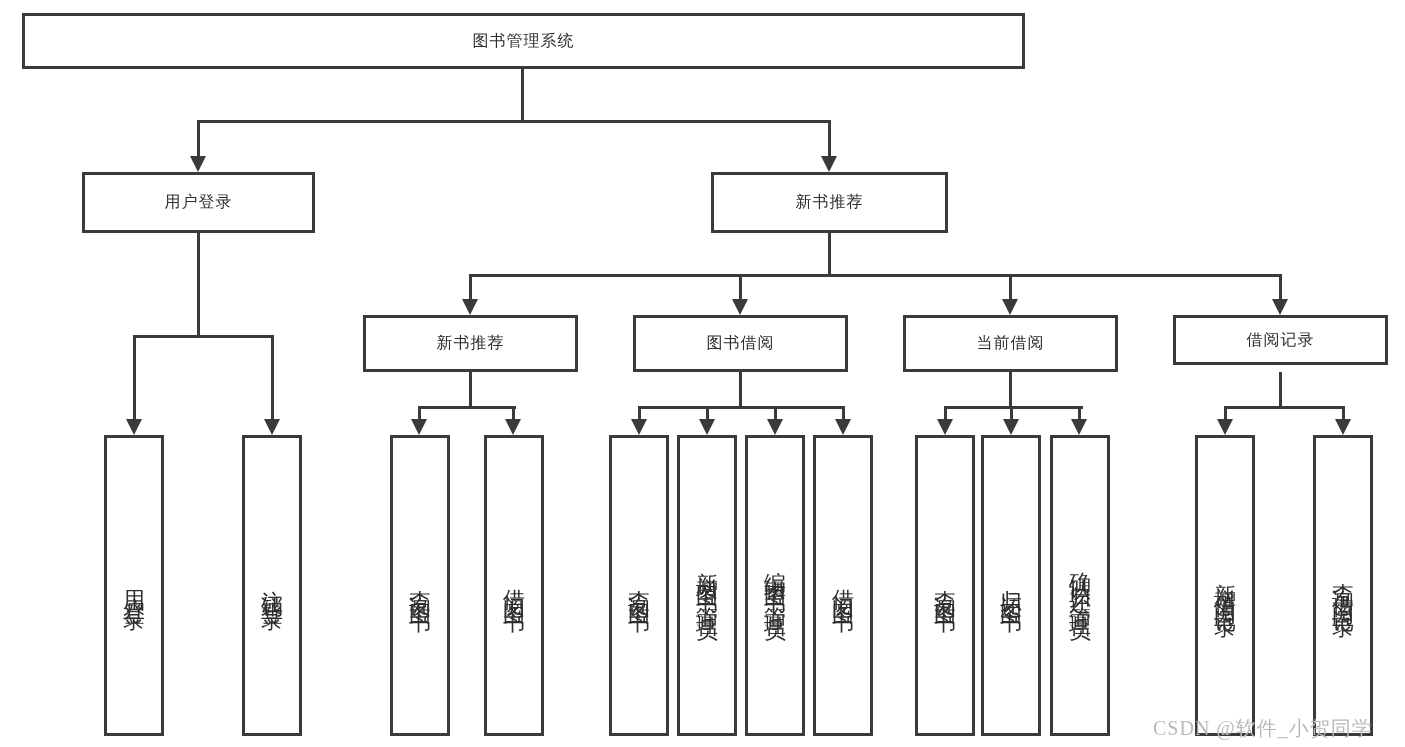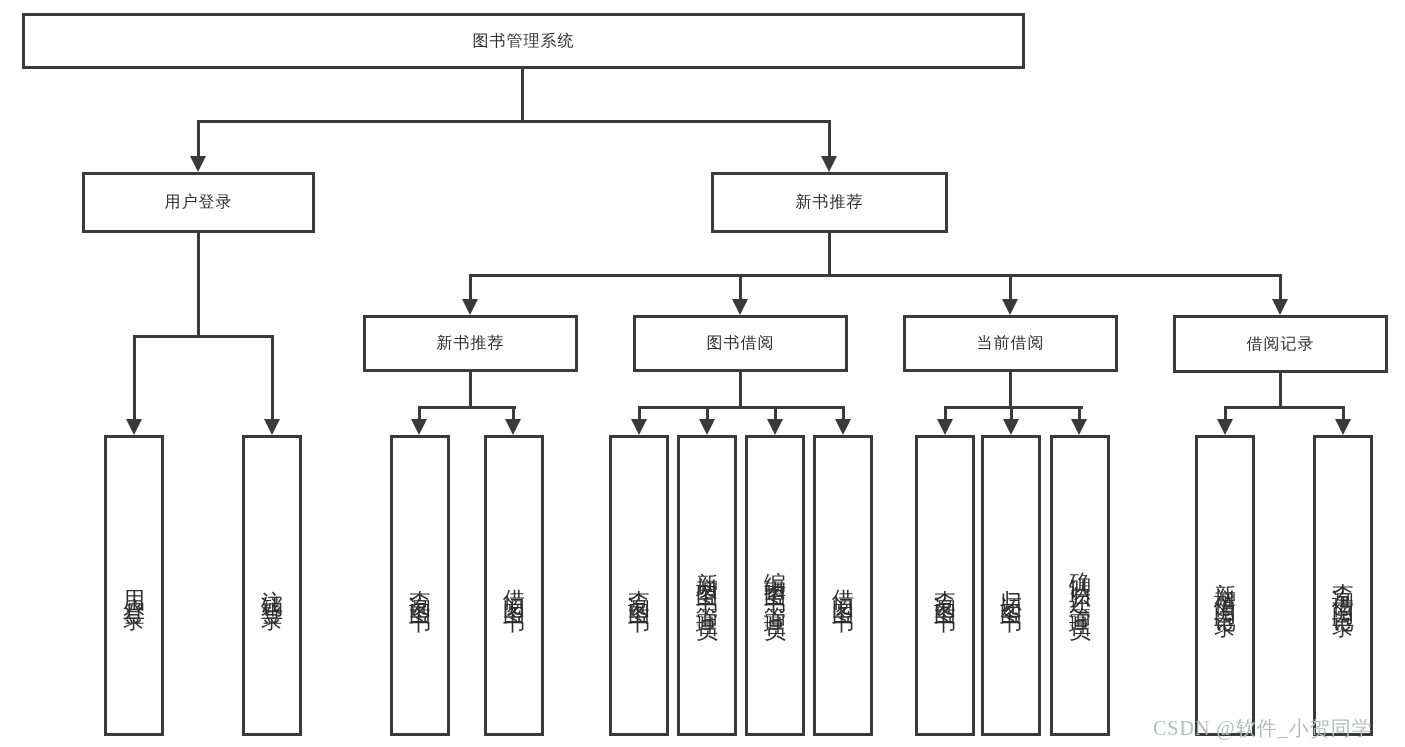--- a/index.html
+++ b/index.html
@@ -82,21 +82,21 @@
 
   <div class="box" style="left:363px;top:315px;width:215px;height:57px">
     <span>新书推荐</span>
   </div>
   <div class="box" style="left:903px;top:315px;width:215px;height:57px">
     <span>当前借阅</span>
   </div>
   <div class="box" style="left:633px;top:315px;width:215px;height:57px">
     <span>图书借阅</span>
   </div>
-  <div class="box" style="left:1173px;top:315px;width:215px;height:58px">
+  <div class="box" style="left:1173px;top:315px;width:215px;height:50px">
     <span>借阅记录</span>
   </div>
 
   <div class="vline" style="left:469px;top:372px;height:34px"></div>
   <div class="hline" style="left:418px;top:406px;width:98px"></div>
   <div class="vline" style="left:418px;top:406px;height:15px"></div>
   <div class="arrow" style="left:411px;top:419px"></div>
   <div class="vline" style="left:512px;top:406px;height:15px"></div>
   <div class="arrow" style="left:505px;top:419px"></div>
 

